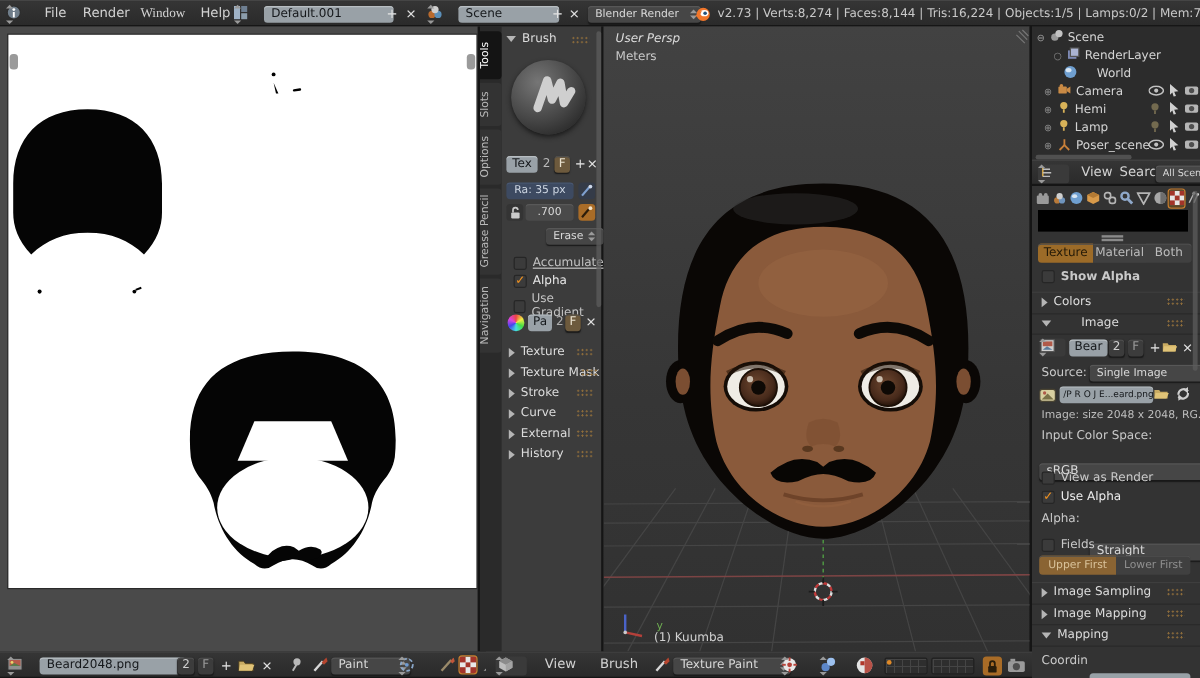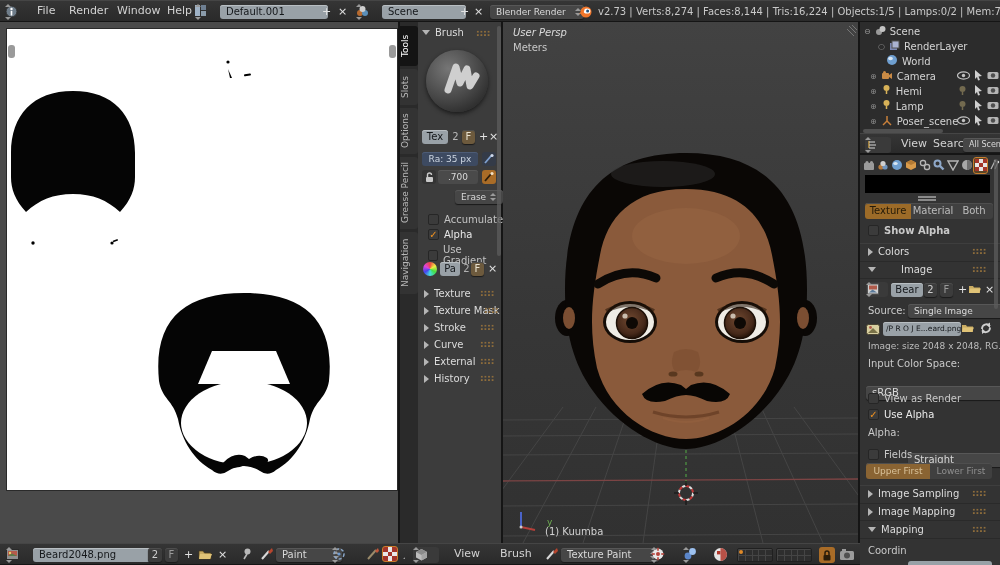--- a/index.html
+++ b/index.html
@@ -52,21 +52,21 @@
         <svg width="13" height="13">
             <circle cx="6.5" cy="6.5" r="5.5" fill="#6f7d8a" stroke="#2c2c2c"></circle>
             <circle cx="6.5" cy="4" r="1.2" fill="#fff"></circle>
             <rect x="5.7" y="6" width="1.6" height="4.5" fill="#fff"></rect>
           </svg>
       </span>
         <span class="st" style="position:static;margin-left:1px;"></span>
     </div>
     <span class="menu abs" style="left:30px;top:0;">File</span>
     <span class="menu abs" style="left:62px;top:0;">Render</span>
-    <span class="menu abs" style="left:110px;top:0;">Window</span>
+    <span class="menu abs" style="left:110px;top:0;font-family:Liberation Serif, serif;">Window</span>
     <span class="menu abs" style="left:160px;top:0;">Help</span>
     <div class="f" style="left:195px;top:3px;width:22px;height:16px;">
       <span class="ico">
         <svg width="12" height="12">
             <rect x="0" y="0" width="5" height="11" fill="#9fb2c6"></rect>
             <rect x="6" y="0" width="5" height="5" fill="#6e7f92"></rect>
             <rect x="6" y="6" width="5" height="5" fill="#8b9cab"></rect>
           </svg>
       </span>
         <span class="st" style="position:static;"></span>
@@ -245,21 +245,21 @@
           <circle cx="10" cy="3.5" r="1.6" fill="#f3e3c8"></circle>
         </svg>
     </span>
 
     <span class="txt" style="left:424px;top:191px;color:#d6d6d6;">Blend:</span>
     <div class="dd abs" style="left:55px;top:168px;width:30px;font-size:9px;">Erase</div>
     <span class="st abs" style="left:90px;top:171px;"></span>
 
     <div class="cbrow" style="left:28px;top:192px;">
       <span class="box"></span>
-      <span style="color:#c3c3c3;">Accumulate</span>
+      <span style="color:#c3c3c3;text-decoration:underline;">Accumulate</span>
     </div>
     <div class="cbrow" style="left:28px;top:207px;">
       <span class="box">
           <span>✓</span>
         </span>
       <span style="color:#e8e8e8;">Alpha</span>
     </div>
     <div class="cbrow" style="left:28px;top:222px;">
       <span class="box"></span>
       <span style="color:#c3c3c3;">Use Gradient</span>
@@ -475,21 +475,21 @@
       <span>Scene</span>
     </div>
     <div class="f" style="left:18px;top:17px;height:14px;gap:4px;">
       <span style="color:#8a8a8a;font-size:8px;">○</span>
       <span class="ico"><svg width="11" height="11">
             <rect x="1" y="3" width="7" height="7" fill="#7d89b5"></rect>
             <rect x="3" y="1" width="7" height="7" fill="#aab3d2" stroke="#555"></rect>
           </svg></span>
       <span>RenderLayer</span>
     </div>
-    <div class="f" style="left:26px;top:32px;height:14px;gap:4px;">
+    <div class="f" style="left:26px;top:32px;height:14px;gap:16px;">
       <span class="ico"><svg width="12" height="12">
             <circle cx="6" cy="6" r="5" fill="#6f9fd0"></circle>
             <ellipse cx="4.5" cy="4.5" rx="2.4" ry="1.8" fill="#d8e6f3"></ellipse>
           </svg></span>
       <span>World</span>
     </div>
     <div class="f" style="left:10px;top:47px;height:14px;gap:4px;">
       <span style="color:#8a8a8a;font-size:8px;">⊕</span>
       <span class="ico"><svg width="12" height="11">
             <rect x="1" y="3" width="7" height="6" rx="1" fill="#c98a45"></rect>

